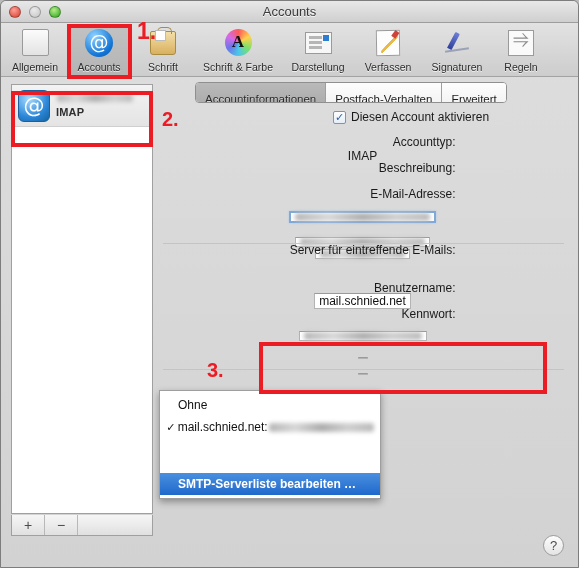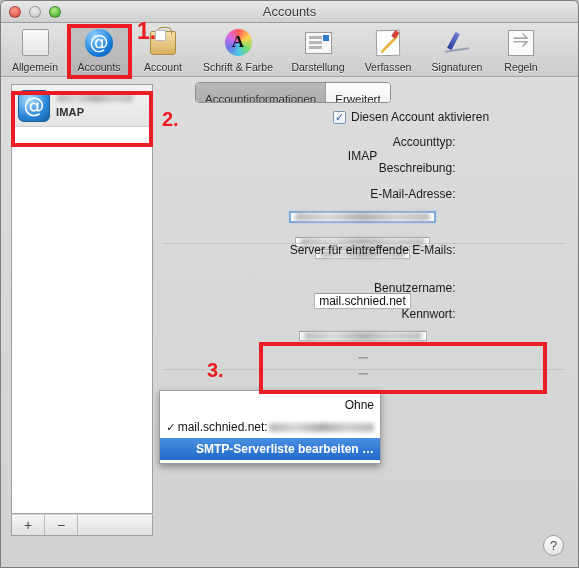--- a/index.html
+++ b/index.html
@@ -196,24 +196,24 @@
     position: absolute; left: 158px; top: 313px;
     width: 222px;
     background: #fff;
     border: 1px solid #9e9e9e;
     box-shadow: 0 3px 7px rgba(0,0,0,.35);
     padding: 3px 0;
     z-index: 30;
   }
   .mitem {
     height: 22px; display: flex; align-items: center;
-    font-size: 12px; color: #111; padding: 0 6px 0 4px; justify-content: flex-end;
+    font-size: 12px; color: #111; padding: 0 6px 0 4px;
   }
   .mcheck { width: 14px; text-align: center; font-size: 11px; color: #111; }
-  .mitem.sel { background: linear-gradient(#4a8fe0,#1f69cb); color: #fff; font-weight: bold; }
+  .mitem.sel { background: linear-gradient(#4a8fe0,#1f69cb); color: #fff; font-weight: bold; margin-top: 35px; }
   .mitem .blur { height: 9px; width: 108px; margin-left: 1px; }
   
   #help {
     position: absolute; right: 14px; bottom: 12px;
     width: 21px; height: 21px; border-radius: 50%;
     border: 1px solid #9b9b9b;
     background: linear-gradient(#fdfdfd,#e4e4e4);
     color: #4c4c4c; font-size: 13px; line-height: 19px; text-align: center;
   }
   
@@ -253,21 +253,21 @@
     <div class="tool sel">
       <div class="glyph">
           <div class="ico-at">@</div>
         </div>
       <div class="tlabel">Accounts</div>
     </div>
     <div class="tool">
       <div class="glyph">
           <div class="ico-bag"></div>
         </div>
-      <div class="tlabel">Account</div>
+      <div class="tlabel">Schrift</div>
     </div>
     <div class="tool" style="width:86px">
       <div class="glyph">
           <div class="ico-wheel">A</div>
         </div>
       <div class="tlabel">Schrift &amp; Farbe</div>
     </div>
     <div class="tool" style="width:74px">
       <div class="glyph">
           <div class="ico-view"></div>
@@ -308,20 +308,21 @@
     <div id="sb-buttons">
       <div class="sbbtn">+</div>
       <div class="sbbtn">−</div>
       <div class="sbbtn" style="flex:1;border-right:none"></div>
     </div>
 
     <div id="pane">
 
       <div id="tabs">
         <div class="tab active">Accountinformationen</div>
+        <div class="tab">Postfach-Verhalten</div>
         <div class="tab">Erweitert</div>
       </div>
 
       <div id="chk-row">
         <div class="checkbox">✓</div>
         <div id="chk-label">Diesen Account aktivieren</div>
       </div>
 
       <div class="frow" style="top:58px">
         <div class="flabel">Accounttyp:</div>

